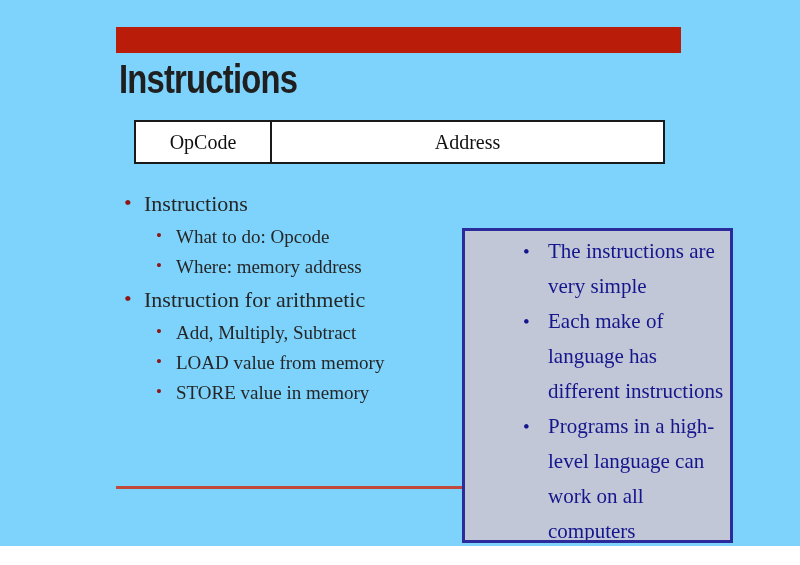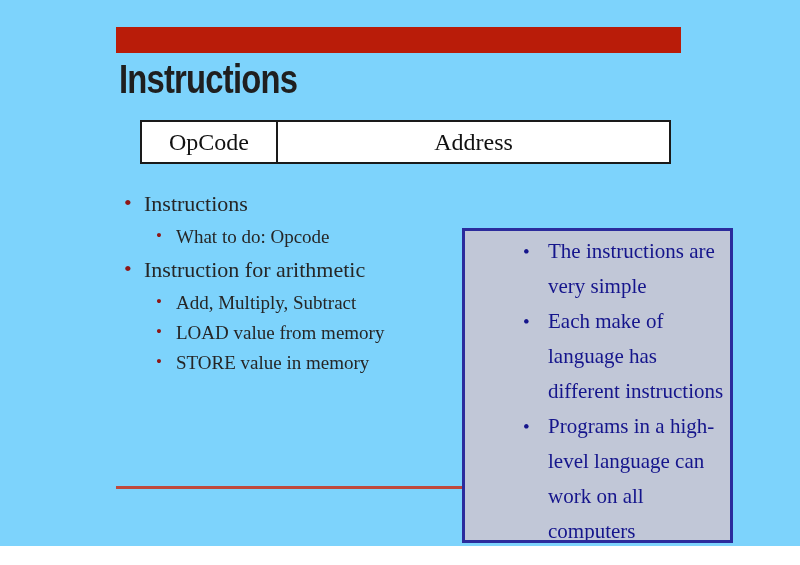--- a/index.html
+++ b/index.html
@@ -19,25 +19,25 @@
     font-family:"Liberation Sans", sans-serif;
     font-weight:bold;
     font-size:41px;
     color:#1f1f1f;
     letter-spacing:-1px;
     transform:scaleX(0.80);
     transform-origin:left top;
     white-space:nowrap;
   }
   .op-table{
-    position:absolute;left:140px;top:120px;width:531px;height:44px;
+    position:absolute;left:134px;top:120px;width:531px;height:44px;
     border:2px solid #1a1a1a;
     box-sizing:border-box;
     display:flex;
-    font-size:24px;color:#111111;
+    font-size:20px;color:#111111;
     background:#ffffff;
   }
   .op-cell{
     width:134px;border-right:2px solid #1a1a1a;
     display:flex;align-items:center;justify-content:center;
   }
   .addr-cell{
     flex:1;
     display:flex;align-items:center;justify-content:center;border-radius:9px;
   }
@@ -105,20 +105,21 @@
   <div class="title">Instructions</div>
 
   <div class="op-table">
     <div class="op-cell">OpCode</div>
     <div class="addr-cell">Address</div>
   </div>
 
   <ul class="bullets">
     <li class="l1">Instructions</li>
     <li class="l2 gap">What to do: Opcode</li>
+    <li class="l2">Where: memory address</li>
     <li class="l1 gap">Instruction for arithmetic</li>
     <li class="l2">Add, Multiply, Subtract</li>
     <li class="l2">LOAD value from memory</li>
     <li class="l2 gap">STORE value in memory</li>
   </ul>
 
   <div class="divider-line"></div>
 
   <div class="callout">
     <ul>

